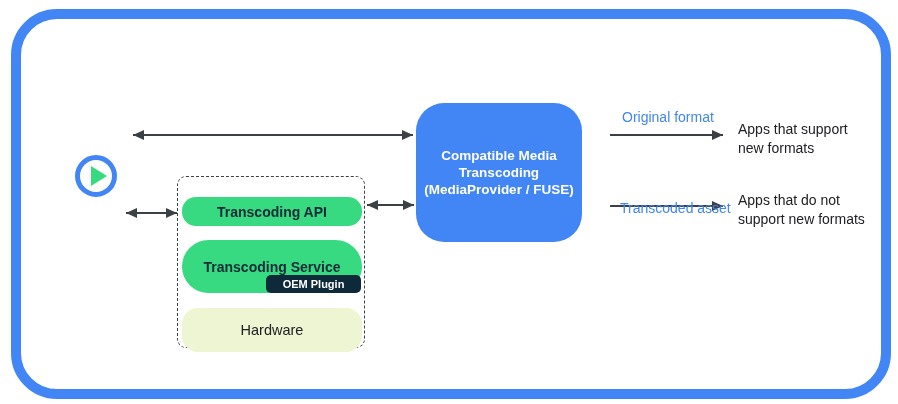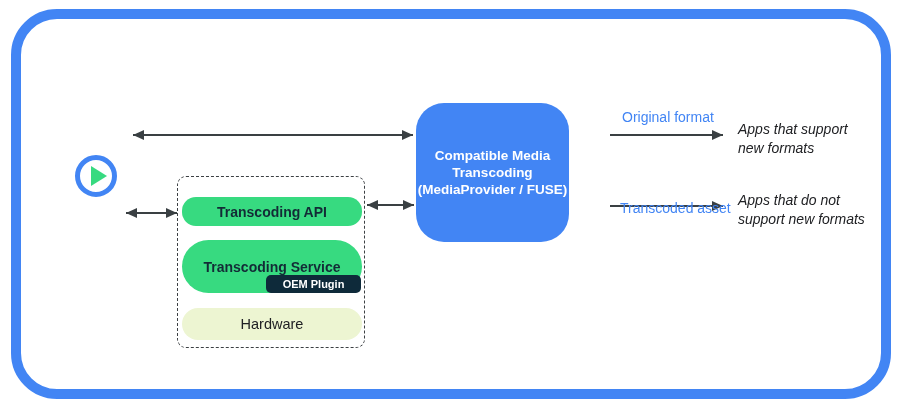--- a/index.html
+++ b/index.html
@@ -38,38 +38,38 @@
   
   .mf-box { position:absolute; left:177px; top:176px; width:188px; height:172px;
             border:1.5px dashed #3c4043; border-radius:9px; background:#fff; }
   .mf-title { position:absolute; left:177px; top:183px; width:188px; text-align:center;
               font-size:14px; color:#202124; }
 
   .pill { position:absolute; display:flex; align-items:center; justify-content:center;
           font-size:14px; font-weight:bold; color:#132b36; }
   .pill-api      { left:182px; top:197px; width:180px; height:29px; border-radius:14px; background:#37da80; }
   .pill-service  { left:182px; top:240px; width:180px; height:53px; border-radius:32px; background:#37da80; }
-  .pill-hardware { left:182px; top:308px; width:180px; height:32px; border-radius:16px;
+  .pill-hardware { left:182px; top:308px; width:180px; height:44px; border-radius:16px;
                    background:#edf5d2; font-weight:normal; font-size:14.5px; color:#202124; }
   .oem { position:absolute; right:1px; bottom:0; width:95px; height:18px; border-radius:5px;
          background:#0e2a3a; color:#ffffff; font-size:11px; font-weight:bold;
          display:flex; align-items:center; justify-content:center; }
 
   
-  .blue-box { position:absolute; left:416px; top:103px; width:153px; height:139px;
+  .blue-box { position:absolute; left:416px; top:103px; width:166px; height:139px;
               border-radius:28px; background:#4285f4; color:#ffffff; font-weight:bold;
               font-size:13.5px; line-height:17px; text-align:center;
               display:flex; align-items:center; justify-content:center; }
 
   .asset-label { position:absolute; font-size:14px; color:#4285f4; }
   .lbl-original   { left:622px; top:109px; }
   .lbl-transcoded { left:620px; top:200px; }
 
   .apps-label { position:absolute; left:738px; width:160px; font-size:14px;
-                line-height:18.5px; color:#202124;font-style:italic; }
+                line-height:18.5px; color:#202124; }
   .apps-support    { top:120px; }
   .apps-no-support { top:191px; }
 </style>
 </head>
 <body>
 
 <div class="canvas">
 
   <div class="frame"></div>
 

